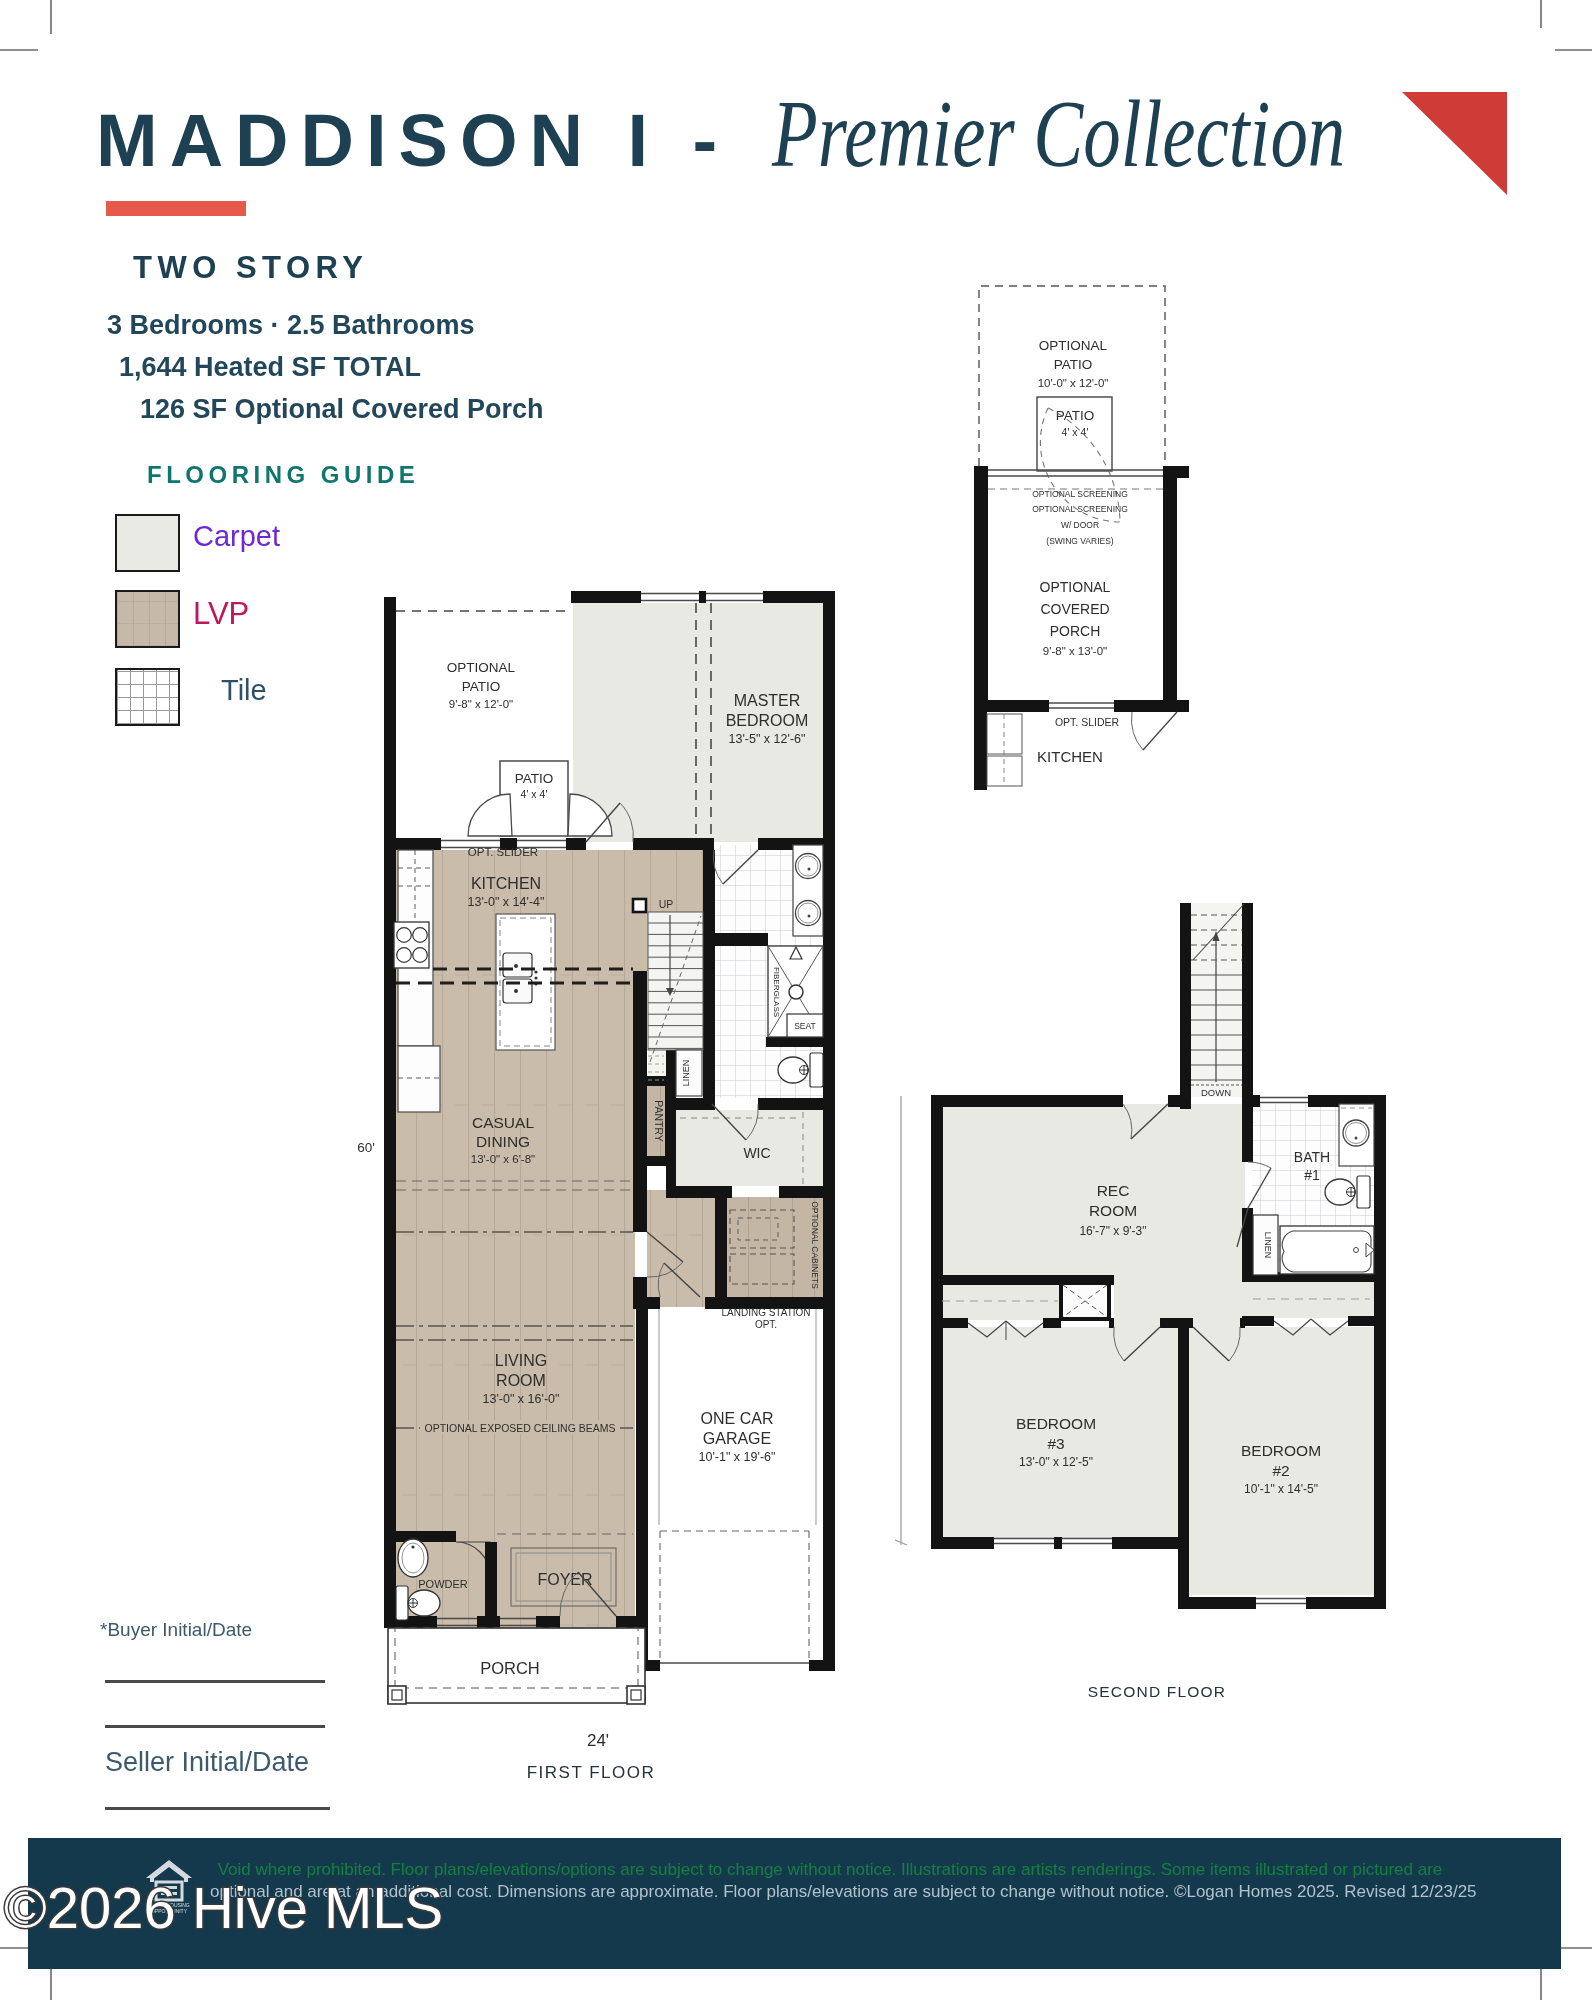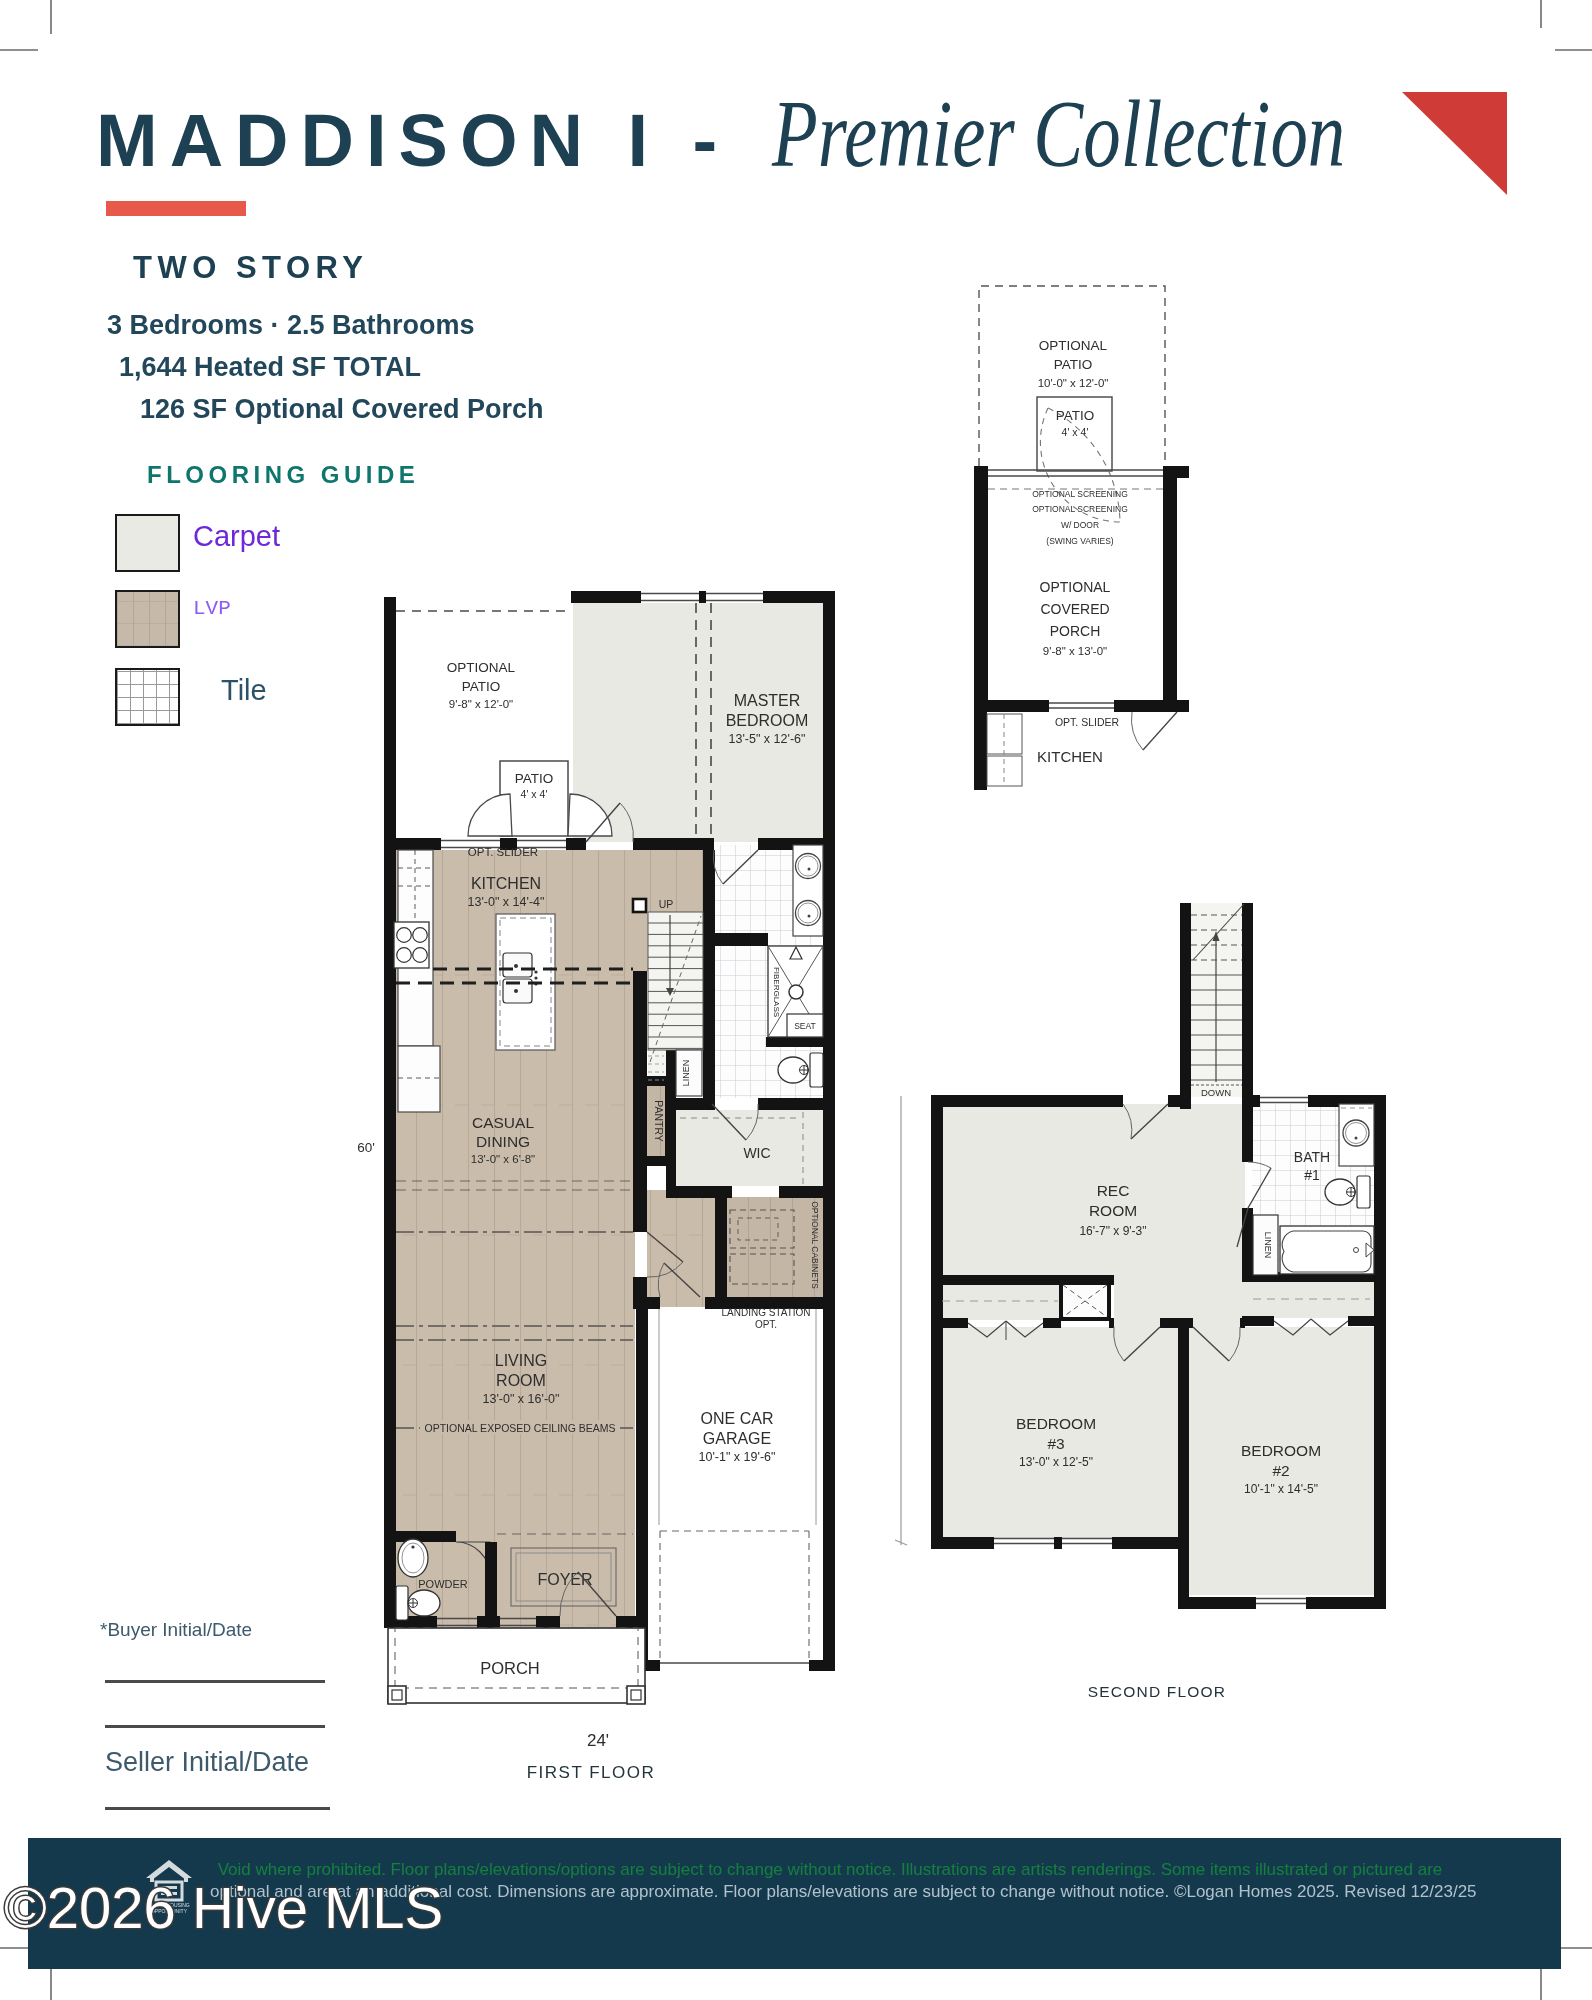--- a/index.html
+++ b/index.html
@@ -565,21 +565,21 @@
 <div class="abs" style="left:140px;top:396px;font-size:27px;font-weight:700;color:#23475a;line-height:1;">126 SF Optional Covered Porch</div>
 
 <div class="abs" style="left:107px;top:463px;font-size:24px;font-weight:700;letter-spacing:4.5px;color:#0f766e;line-height:1;margin-left:40px;">FLOORING GUIDE</div>
 
 <div class="abs" style="left:115px;top:514px;width:61px;height:54px;background:#e9eae3;border:2px solid #1a1a1a;"></div>
 
 <div class="abs" style="left:193px;top:522px;font-size:29px;color:#6d28d9;line-height:1;">Carpet</div>
 
 <div class="abs" style="left:115px;top:590px;width:61px;height:54px;border:2px solid #1a1a1a;background:#c7b9a9;background-image:repeating-linear-gradient(90deg,#b5a796 0 1px,transparent 1px 16px),repeating-linear-gradient(0deg,#bcae9d 0 1px,transparent 1px 22px);"></div>
 
-<div class="abs" style="left:193px;top:598px;font-size:21px;color:#8b5cf6;line-height:1;font-family:Liberation Mono, monospace;">LVP</div>
+<div class="abs" style="left:193px;top:598px;font-size:31px;color:#be185d;line-height:1;">LVP</div>
 
 <div class="abs" style="left:115px;top:668px;width:61px;height:54px;border:2px solid #1a1a1a;background:#ffffff;background-image:repeating-linear-gradient(90deg,#9a9a9a 0 1px,transparent 1px 13px),repeating-linear-gradient(0deg,#9a9a9a 0 1px,transparent 1px 13px);"></div>
 
 <div class="abs" style="left:193px;top:676px;font-size:29px;color:#2c526a;line-height:1;margin-left:28px;">Tile</div>
 
 <div class="abs" style="left:100px;top:1620px;font-size:19px;color:#3c5a6c;line-height:1;">*Buyer Initial/Date</div>
 
 <div class="abs" style="left:105px;top:1680px;width:220px;height:3px;background:#4a4a4a;"></div>
 
 <div class="abs" style="left:105px;top:1725px;width:220px;height:3px;background:#4a4a4a;"></div>

